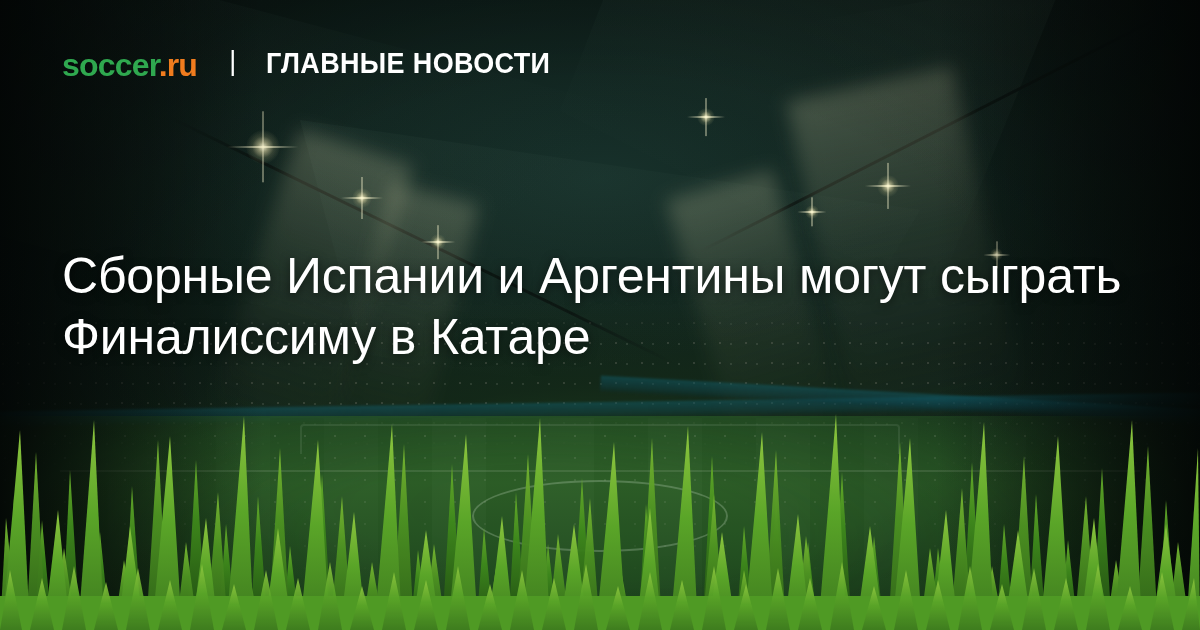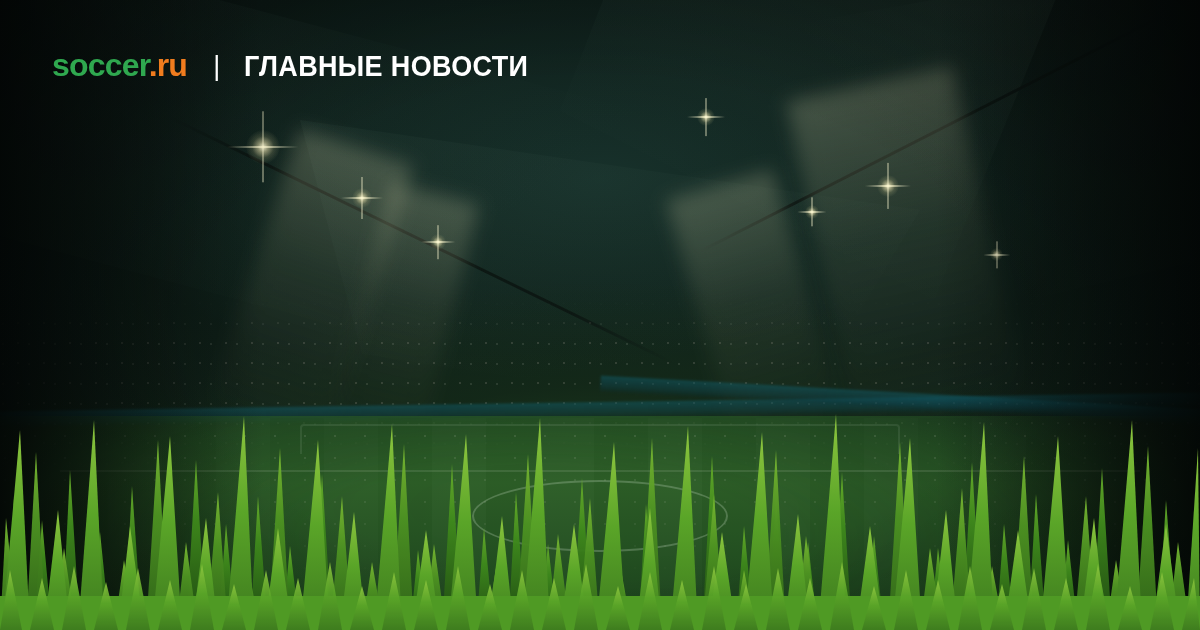--- a/index.html
+++ b/index.html
@@ -154,22 +154,22 @@
 
   
   .beam {
     position:absolute;
     background:linear-gradient(180deg, rgba(236,232,186,0.22) 0%, rgba(200,200,150,0.09) 45%, rgba(160,170,130,0) 100%);
     filter:blur(9px);
   }
 
   
   .header {
-    position:absolute; left:52px; top:49px;
-    display:flex; align-items:flex-end; gap:8px;
+    position:absolute; left:62px; top:49px;
+    display:flex; align-items:flex-start; gap:14px;
     z-index:6;
   }
   .logo {
     font-size:32px; font-weight:bold; letter-spacing:-0.8px; line-height:1;
     white-space:nowrap;
   }
   .logo-soccer { color:#2fa84f; }
   .logo-ru { color:#f07c1e; }
   .sep {
     color:#ffffff; font-size:27px; font-weight:300;
@@ -237,20 +237,21 @@
   <div class="centre-circle"></div>
   <div class="crowd-lower"></div>
   <div class="bg-vignette"></div>
 
   <div class="header">
     <div class="logo"><span class="logo-soccer">soccer</span><span class="logo-ru">.ru</span></div>
     <div class="sep">|</div>
     <div class="kicker">ГЛАВНЫЕ НОВОСТИ</div>
   </div>
 
+  <div class="headline">Сборные Испании и Аргентины могут сыграть Финалиссиму в Катаре</div>
 
   <div class="grass-wrap">
     <svg viewBox="0 0 1200 230" preserveAspectRatio="none">
       <defs>
         <linearGradient id="gA" x1="0" y1="1" x2="0" y2="0">
           <stop offset="0%" stop-color="#3d7a1e"></stop>
             <stop offset="55%" stop-color="#5aa528"></stop>
             <stop offset="100%" stop-color="#8ec63f"></stop>
         </linearGradient>
         <linearGradient id="gB" x1="0" y1="1" x2="0" y2="0">

